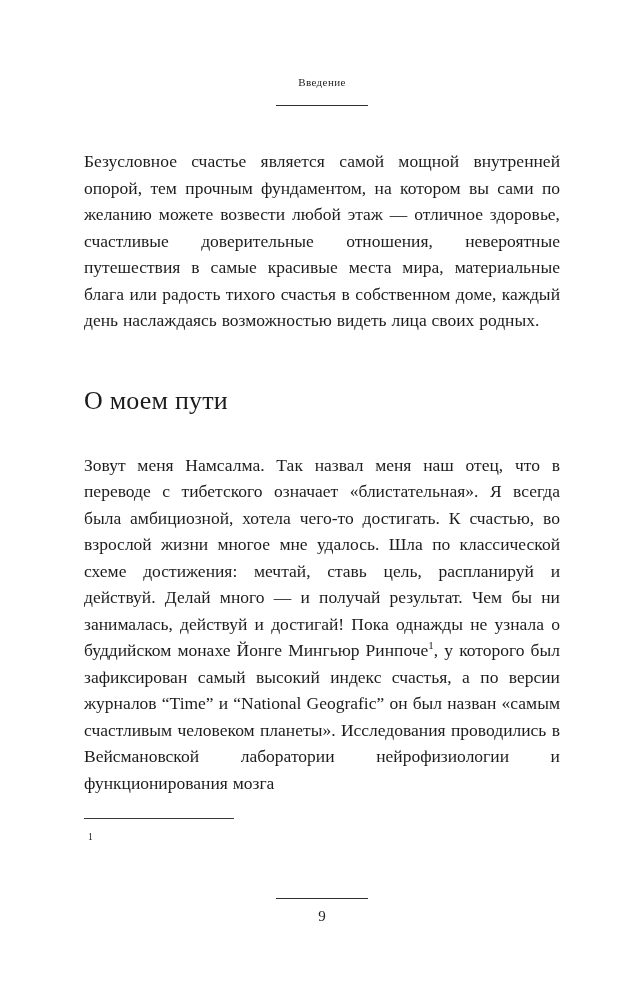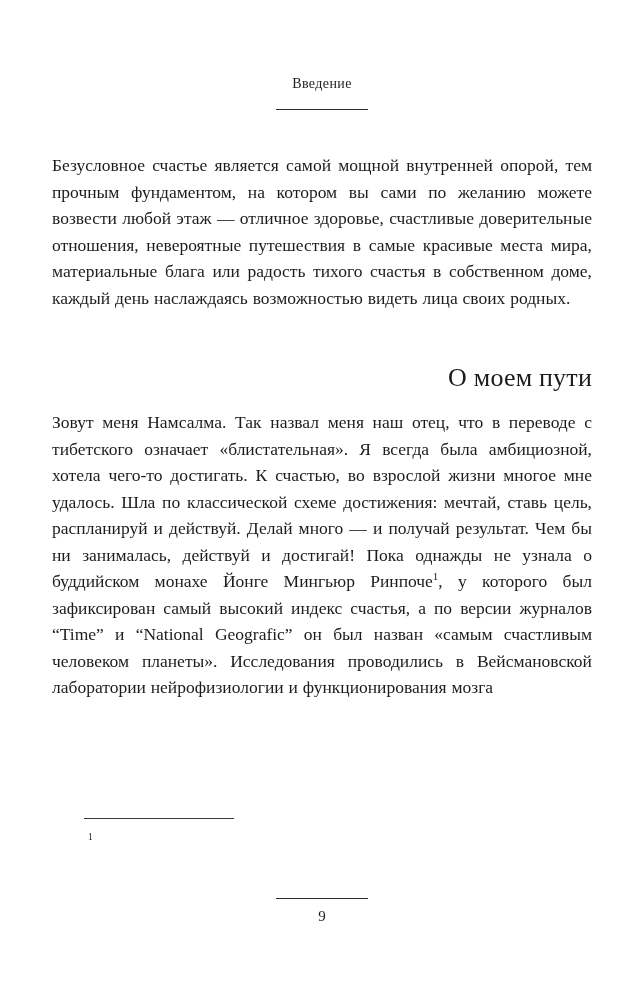--- a/index.html
+++ b/index.html
@@ -11,26 +11,26 @@
     color: #1c1c1c;
   }
   .page {
     position: relative;
     width: 644px;
     height: 1000px;
     background: #ffffff;
     overflow: hidden;
   }
   .text-column {
-    padding: 0 52px;
+    padding: 0 84px;
   }
   .running-head {
     padding-top: 76px;
     text-align: center;
-    font-size: 14px;
+    font-size: 11px;
     letter-spacing: 0.4px;
     color: #1f1f1f;
   }
   .head-rule {
     width: 92px;
     height: 1px;
     background: #2e2e2e;
     margin: 17px auto 0 auto;
   }
   .body-text {
@@ -39,22 +39,22 @@
     text-align: justify;
     hyphens: auto;
     -webkit-hyphens: auto;
     word-spacing: 0.5px;
   }
   .intro-paragraph {
     margin-top: 42px;
   }
   .section-heading {
     margin-top: 52px;
-    margin-bottom: 16px;
-    text-align: right;
+    margin-bottom: 36px;
+    text-align: left;
     font-size: 26px;
     font-weight: 400;
     letter-spacing: 0.2px;
   }
   sup.fn-ref {
     font-size: 11px;
     line-height: 0;
     vertical-align: super;
   }
   .footnote-block {

